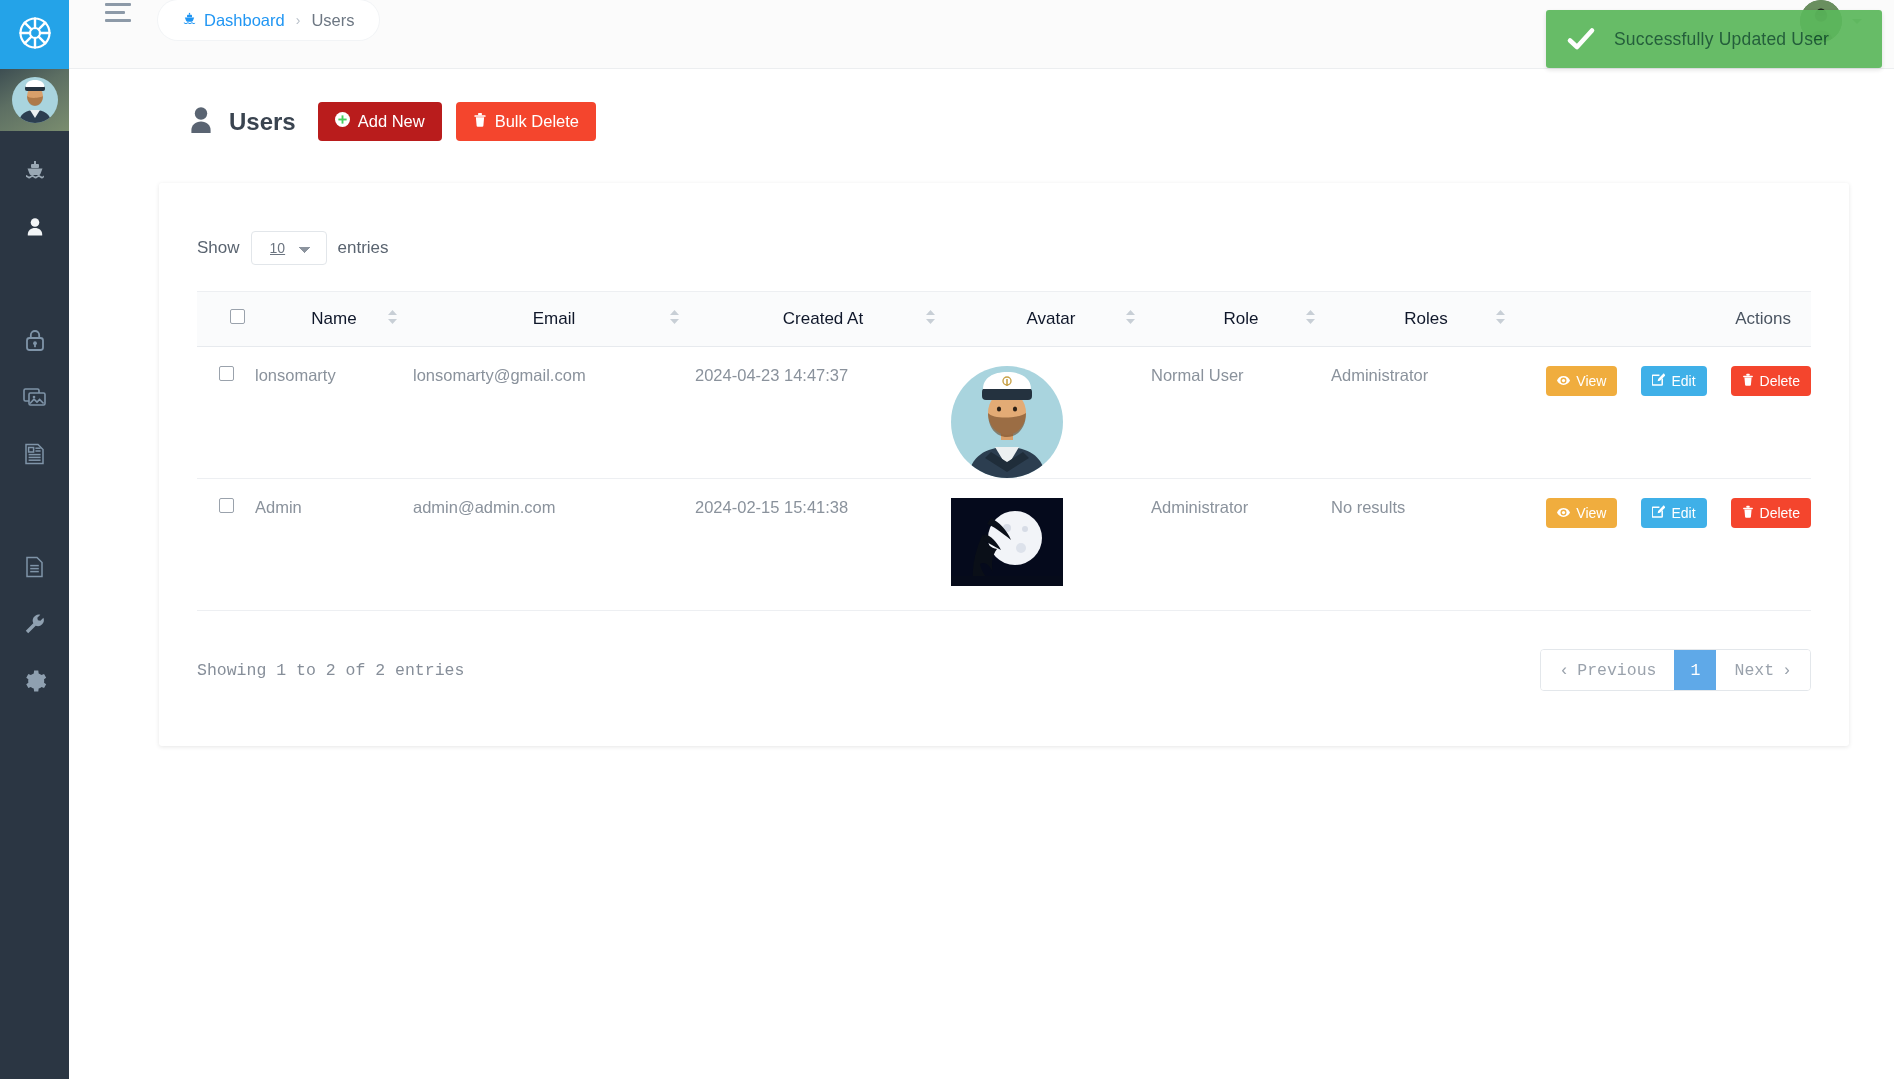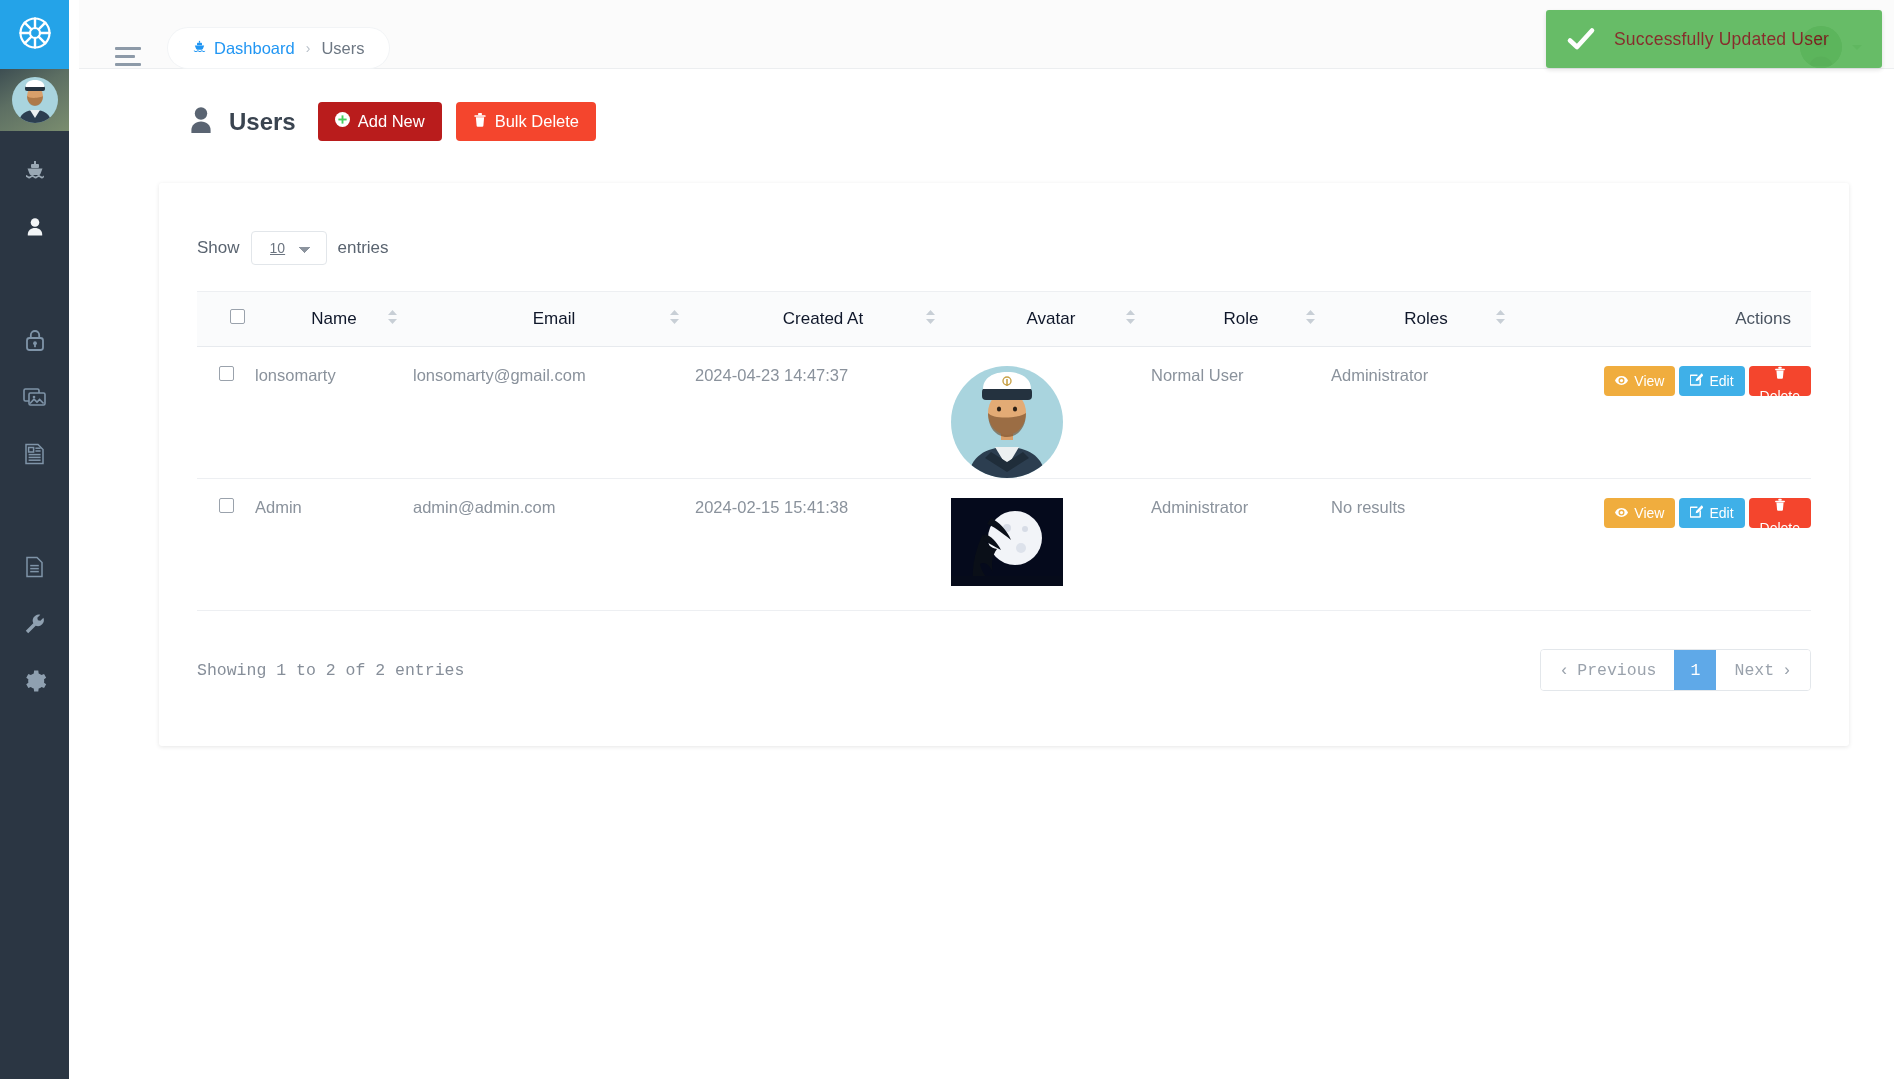--- a/index.html
+++ b/index.html
@@ -41,23 +41,22 @@
   .sb-item svg { display: block; }
   .sb-spacer-lg { height: 56px; }
 
   
   .main { flex: 1; min-width: 0; display: flex; flex-direction: column;
           background: #ffffff; }
 
   .topbar {
     height: 69px; background: #fbfbfb;
     border-bottom: 1px solid #eceef0;
-    display: flex; align-items: flex-end; padding: 0 18px;
+    display: flex; align-items: flex-start; padding: 0 18px;
     position: relative;
-    margin-left: 10px;
   }
   .hamburger { width: 30px; height: 24px; margin-left: 18px; cursor: pointer;
                display: flex; flex-direction: column; justify-content: center; gap: 5px; }
   .hamburger i { display: block; height: 3px; background: #8d9aa8; border-radius: 1px; }
   .hamburger i:nth-child(1) { width: 26px; }
   .hamburger i:nth-child(2) { width: 20px; }
   .hamburger i:nth-child(3) { width: 26px; }
 
   .breadcrumb {
     margin-left: 23px; background: #ffffff; border-radius: 24px;
@@ -81,21 +80,21 @@
 
   
   .toast {
     position: absolute; right: 12px; top: 10px;
     width: 336px; height: 58px; background: #5cb85c; opacity: 0.93;
     border-radius: 3px; display: flex; align-items: center;
     padding: 0 20px; gap: 18px; z-index: 50;
     box-shadow: 0 2px 5px rgba(0,0,0,0.12);
   }
   .toast-check { width: 30px; height: 30px; flex: 0 0 30px; position: relative; }
-  .toast-msg { color: #7f1d1d; font-size: 17.5px; letter-spacing: .2px; }
+  .toast-msg { color: #14532d; font-size: 17.5px; letter-spacing: .2px; }
 
   
   .page-head { display: flex; align-items: center; gap: 14px;
                padding: 33px 0 0 118px; }
   .page-title { font-size: 24px; font-weight: bold; color: #3a4450; margin-right: 8px; }
   .btn { border: none; border-radius: 4px; color: #fff; cursor: pointer;
          font-size: 16.5px; display: inline-flex; align-items: center; gap: 8px;
          padding: 0 17px; height: 39px; font-family: "Liberation Sans", sans-serif; }
   .btn-add { background: #b91c1c; }
   .btn-bulk { background: #f4452d; }
@@ -143,28 +142,28 @@
 
   .cb { width: 15px; height: 15px; border: 1px solid #9aa2ac; border-radius: 2px;
         background: #fff; display: inline-block; cursor: pointer; }
 
   .avatar-cap { width: 112px; height: 112px; border-radius: 50%;
                 background: #a9d4de; overflow: hidden; position: relative;
                 display: flex; align-items: flex-end; justify-content: center; }
   .avatar-moon { width: 112px; height: 88px; overflow: hidden; position: relative;
                  background: #0a1430; }
 
-  .act-group { display: inline-flex; gap: 4px; }
+  .act-group { display: inline-flex; gap: 24px; }
   .act { border: none; border-radius: 4px; color: #fff; cursor: pointer;
          font-size: 14px; height: 30px; padding: 0 11px;
          display: inline-flex; align-items: center; gap: 6px;
          font-family: "Liberation Sans", sans-serif; }
   .act-view { background: #f0ad3e; }
   .act-edit { background: #3fb0e8; }
-  .act-del  { background: #f4452d; flex-direction: column; }
+  .act-del  { background: #f4452d; }
 
   .card-bottom { display: flex; align-items: center; padding-top: 38px; font-family: Liberation Mono, monospace; }
   .info { font-size: 16.5px; color: #868e99; }
   .pager { margin-left: auto; display: flex; border: 1px solid #e3e7eb;
            border-radius: 4px; overflow: hidden; height: 42px; }
   .pg { display: flex; align-items: center; justify-content: center;
         font-size: 16.5px; color: #9aa2ac; padding: 0 18px; background: #fff;
         cursor: pointer; gap: 8px; }
   .pg.num { width: 42px; padding: 0; }
   .pg.active { background: #5fa9e8; color: #fff; }

